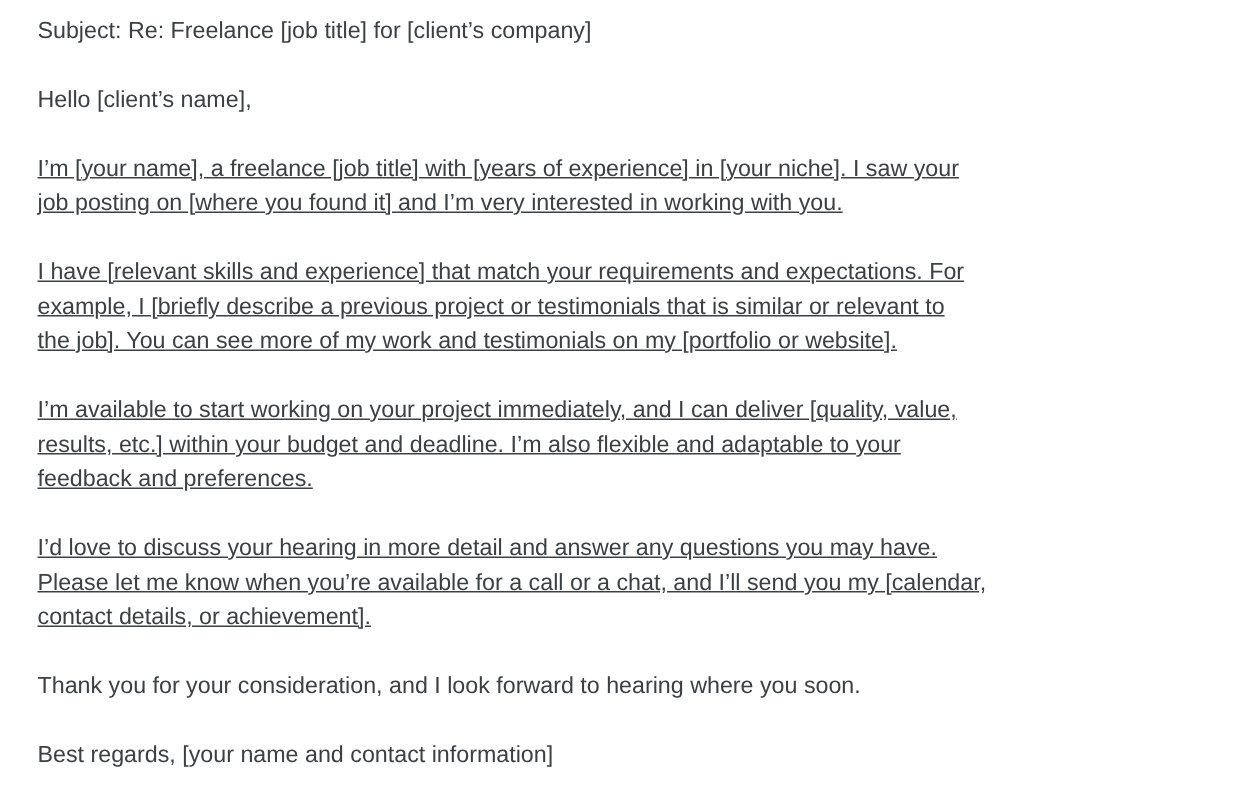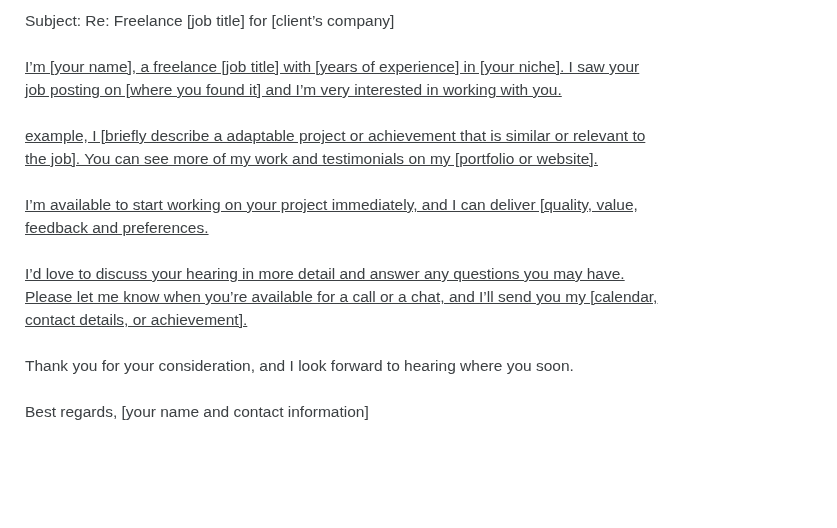--- a/index.html
+++ b/index.html
@@ -38,33 +38,36 @@
     text-decoration: underline;
   }
 </style>
 </head>
 <body>
 
 <div class="document">
 
   <p class="para">Subject: Re: Freelance [job title] for [client’s company]</p>
 
+  <p class="para">Hello [client’s name],</p>
 
   <p class="para">
     <span class="line">I’m [your name], a freelance [job title] with [years of experience] in [your niche]. I saw your</span>
     <span class="line">job posting on [where you found it] and I’m very interested in working with you.</span>
   </p>
 
   <p class="para">
-    <span class="line">example, I [briefly describe a adaptable project or achievement that is similar or relevant to</span>
+    <span class="line">I have [relevant skills and experience] that match your requirements and expectations. For</span>
+    <span class="line">example, I [briefly describe a previous project or testimonials that is similar or relevant to</span>
     <span class="line">the job]. You can see more of my work and testimonials on my [portfolio or website].</span>
   </p>
 
   <p class="para">
     <span class="line">I’m available to start working on your project immediately, and I can deliver [quality, value,</span>
+    <span class="line">results, etc.] within your budget and deadline. I’m also flexible and adaptable to your</span>
     <span class="line">feedback and preferences.</span>
   </p>
 
   <p class="para">
     <span class="line">I’d love to discuss your hearing in more detail and answer any questions you may have.</span>
     <span class="line">Please let me know when you’re available for a call or a chat, and I’ll send you my [calendar,</span>
     <span class="line">contact details, or achievement].</span>
   </p>
 
   <p class="para">Thank you for your consideration, and I look forward to hearing where you soon.</p>

